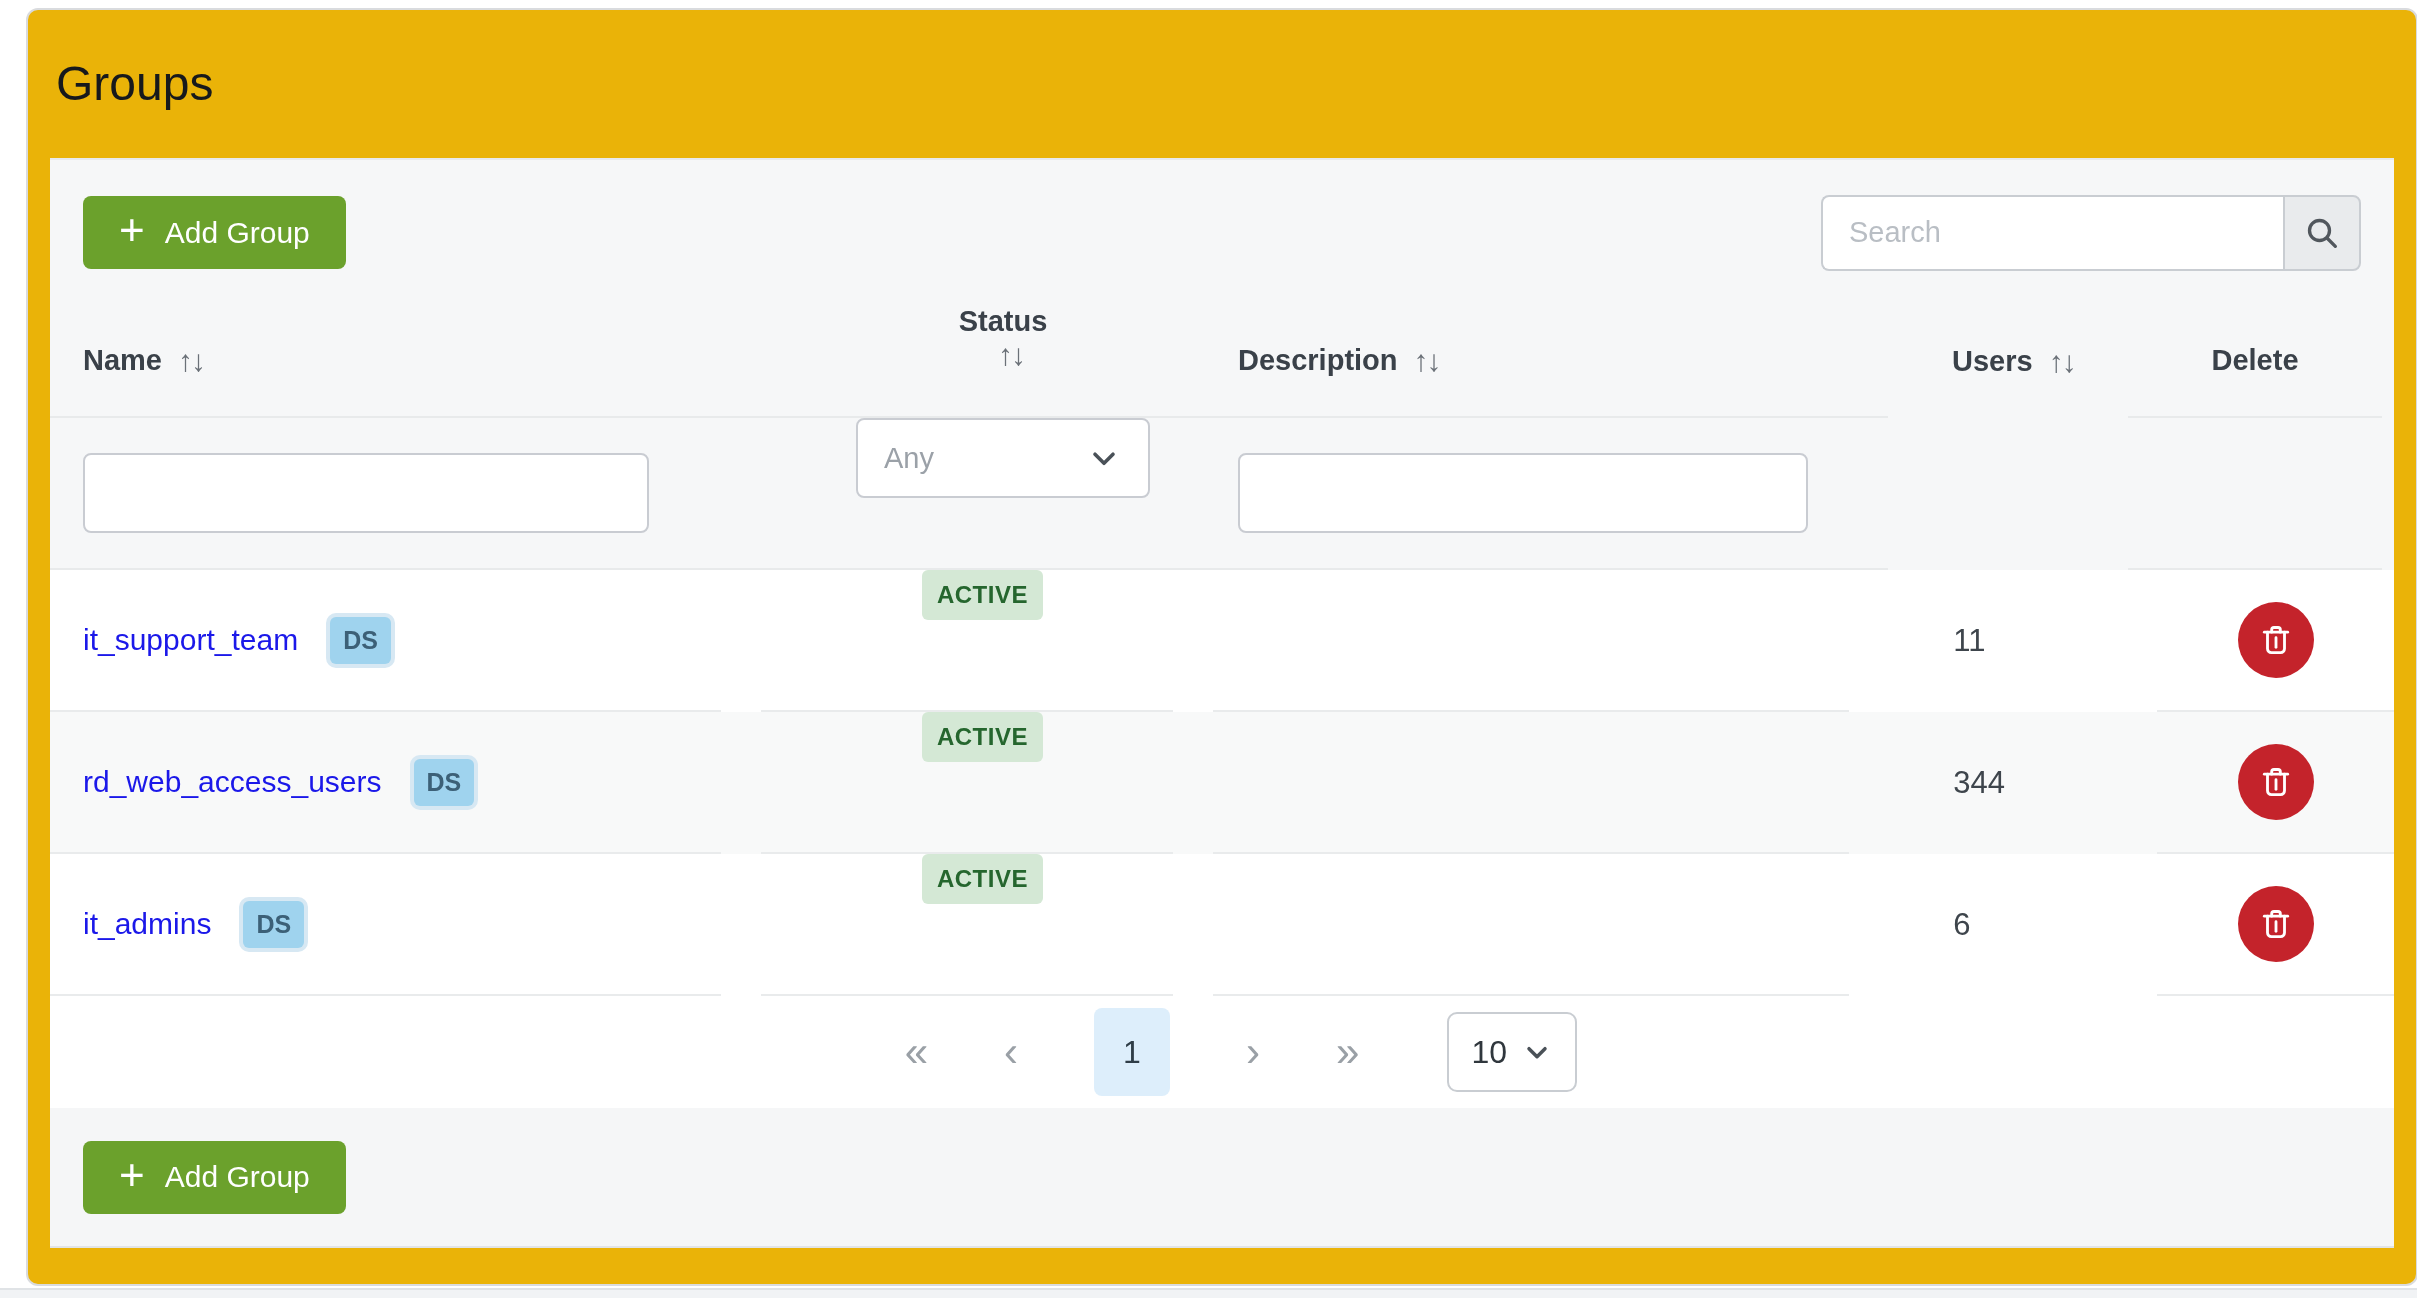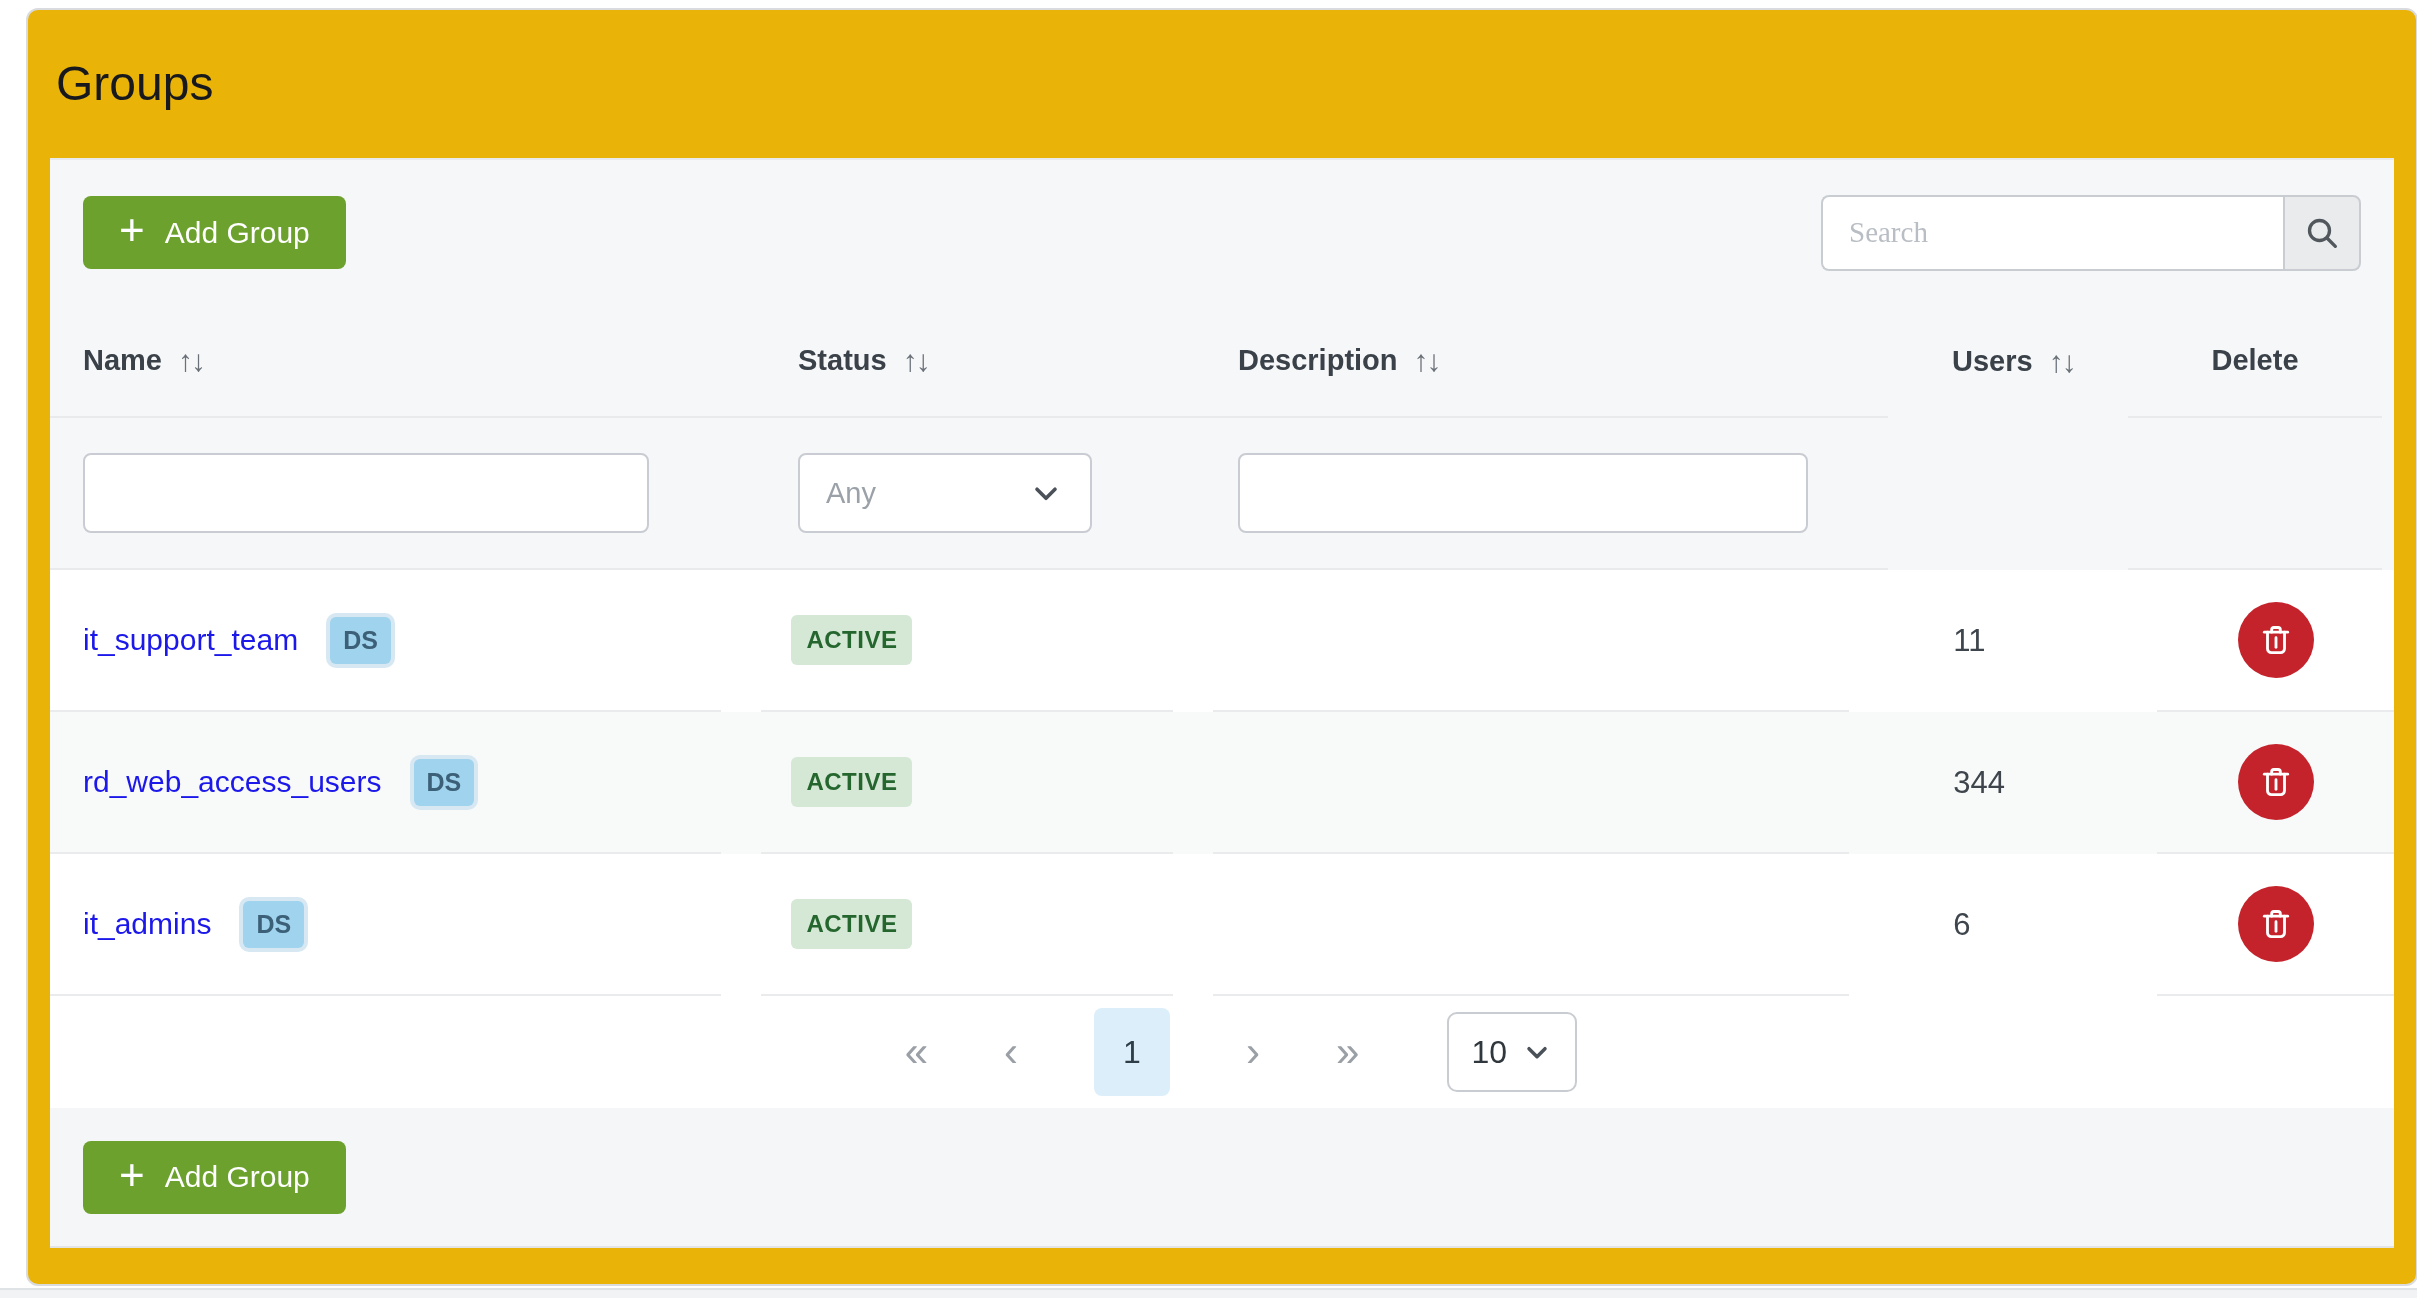--- a/index.html
+++ b/index.html
@@ -39,31 +39,31 @@
     display:flex; align-items:center; gap:20px;
     background:#6ba12c; color:#fff; border:none; border-radius:8px;
     height:73px; padding:0 36px; font-size:30px; cursor:pointer;
     font-family:"Liberation Sans", sans-serif;
   }
   .plus-icon { font-size:44px; font-weight:300; line-height:1; margin-top:-5px; }
   .search-group { display:flex; height:76px; }
   .search-input {
     width:462px; height:76px; border:2px solid #c9cdd2; border-right:none;
     border-radius:8px 0 0 8px; font-size:29px; padding:0 26px; color:#333;
-    background:#fff; outline:none; font-family:Liberation Serif, serif;margin-left:29px;
+    background:#fff; outline:none; font-family:Liberation Sans, sans-serif;margin-left:29px;
   }
   .search-input::placeholder { color:#b9bec4; }
   .search-btn {
     width:78px; height:76px; border:2px solid #c9cdd2; border-radius:0 8px 8px 0;
     background:#e9ebed; display:flex; align-items:center; justify-content:center;
     cursor:pointer;
   }
   
   .col-name   { width:718px; padding-left:33px; }
-  .col-status { width:440px; padding-left:30px; }
+  .col-status { width:440px; padding-left:30px;flex-direction:column; }
   .col-desc   { width:680px; padding-left:30px; }
   .col-users  { width:240px; padding-left:64px; }
   .col-delete { width:254px; justify-content:center; padding-left:0; }
   .thead { display:flex; }
   .thead .hcell {
     height:113px; display:flex; align-items:center;
     border-bottom:2px solid #e8eaeb;
     font-size:29px; font-weight:700; color:#3a4149;
   }
   .thead .col-users { border-bottom:none; }

